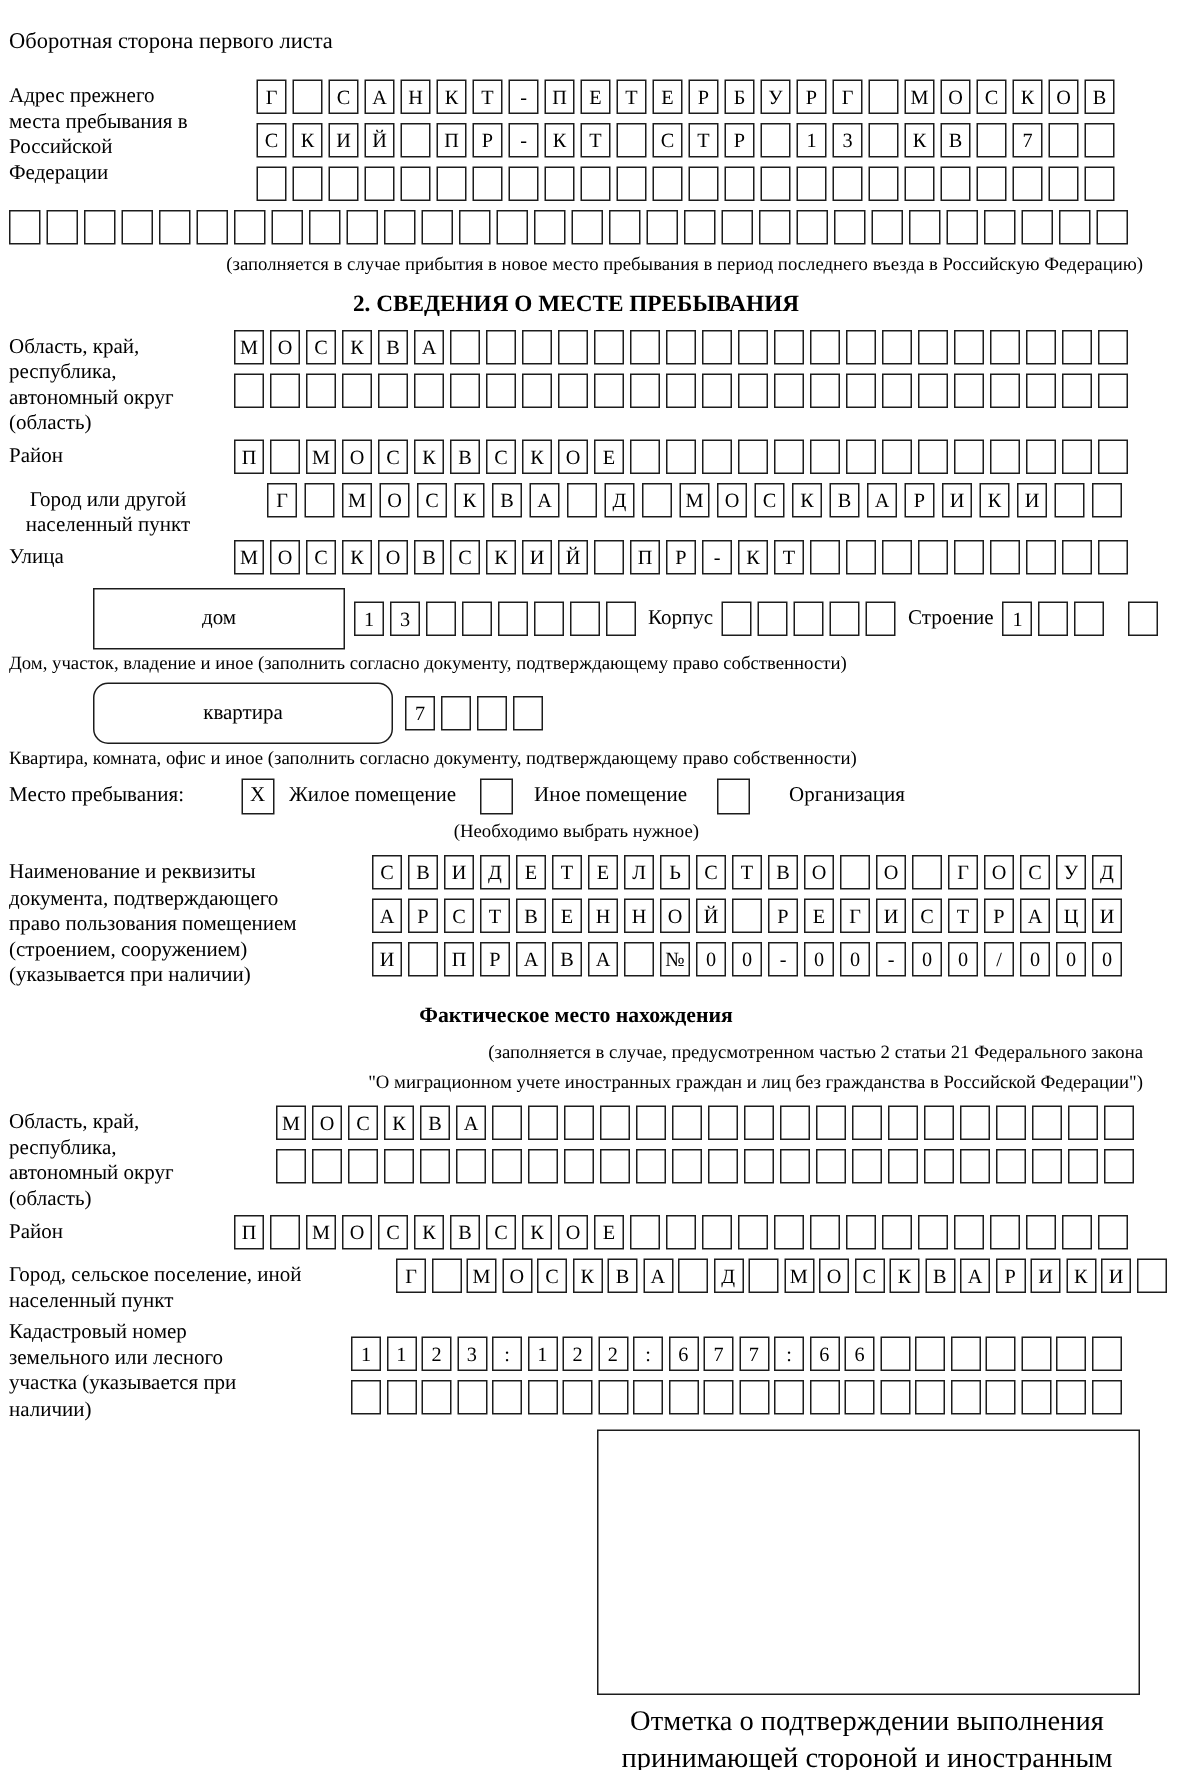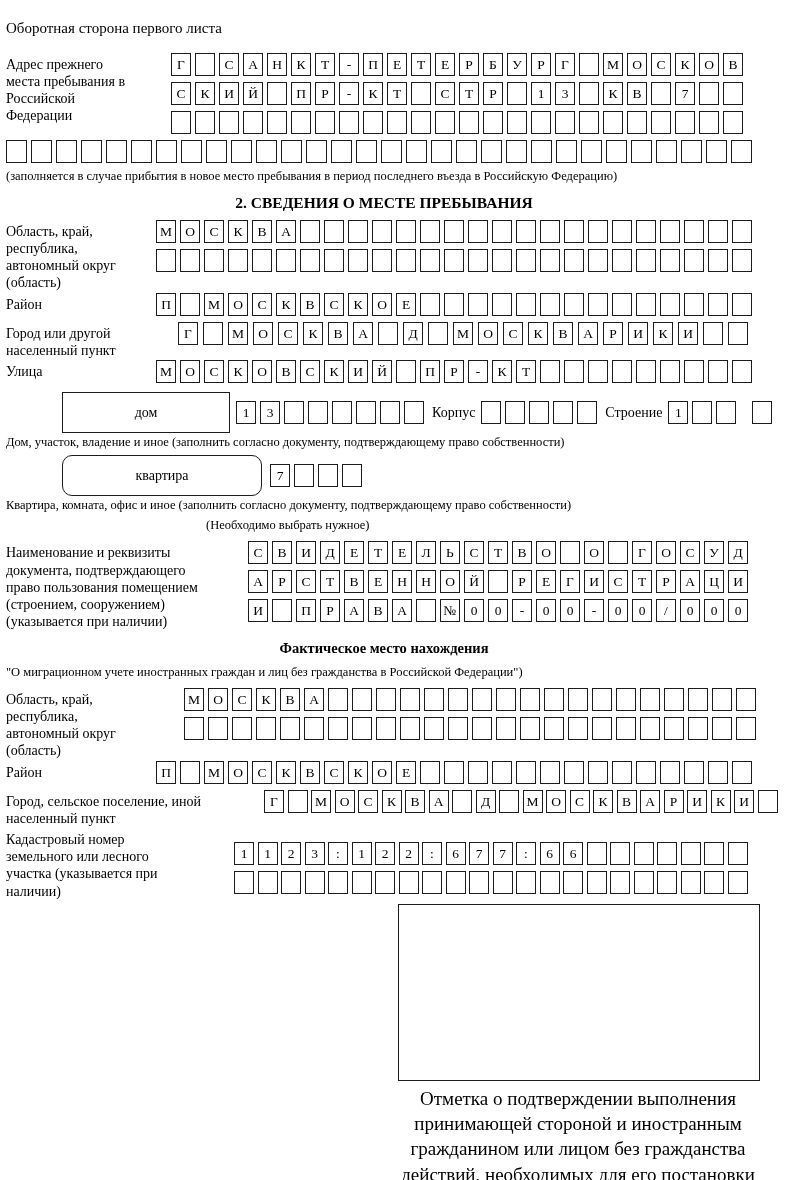--- a/index.html
+++ b/index.html
@@ -12,40 +12,40 @@
   .header-note { text-align:left; font-size:15px; margin:16px 6px 16px 0; }
 
   .frow { display:flex; align-items:flex-start; }
   .label {
     box-sizing:border-box; font-size:14px; line-height:1.22; padding-top:3px;
     flex:0 0 auto;
   }
   .wPrev  { width:165px; padding-right:35px; }
   .w150   { width:150px; }
   .wRegA  { width:150px; padding-right:28px; }
-  .wCityA { width:172px; padding-right:40px; }
+  .wCityA { width:172px; padding-right:40px;text-align:center; }
   .wRegB  { width:178px; padding-right:35px; }
   .wCity  { width:228px; padding-right:22px; }
   .wKad   { width:228px; padding-right:60px; }
   .wDoc   { width:242px; padding-right:47px; }
 
   .cellrow { display:flex; margin-bottom:6px; flex:0 0 auto; }
   .cell {
     box-sizing:border-box; flex:0 0 auto;
     width:20px; height:23px; margin-right:4px;
     border:1.7px solid #1c1c1c;
     display:flex; align-items:center; justify-content:center;
     font-size:13.5px; line-height:1;
   }
   .p25  .cell { margin-right:5px; }
   .p235 .cell { margin-right:3.5px; }
   .full .cell { width:21px; margin-right:4px; }
 
   .note { font-size:12.5px; }
-  .center { text-align:left; }
+  .center { text-align:right; }
   .note-main { margin:0 0 10px 0; }
   .sec-title { font-size:15.5px; font-weight:bold; text-align:center; margin:0 0 8px 0; }
   .sub-title { font-size:14.5px; font-weight:bold; text-align:center; margin:10px 0 8px 0; }
   .law-note { margin:0 0 5px 0; }
 
   .fieldbox {
     box-sizing:border-box; border:1.7px solid #1c1c1c; height:41px;
     display:flex; align-items:center; justify-content:center;
     font-size:14px; flex:0 0 auto;margin-left:28px;
   }
@@ -384,20 +384,29 @@
     <div class="fieldbox kv-box">квартира</div>
     <div class="cellrow" style="margin-bottom:0;">
         <span class="cell">7</span>
         <span class="cell"></span>
         <span class="cell"></span>
         <span class="cell"></span>
       </div>
   </div>
   <div class="note sub-note">Квартира, комната, офис и иное (заполнить согласно документу, подтверждающему право собственности)</div>
 
+  <div class="stay-row">
+    <span>Место пребывания:</span>
+    <span class="checkbox" style="margin-left:38px;">Х</span>
+    <span style="margin-left:10px;">Жилое помещение</span>
+    <span class="checkbox" style="margin-left:16px;"></span>
+    <span style="margin-left:14px;">Иное помещение</span>
+    <span class="checkbox" style="margin-left:20px;"></span>
+    <span style="margin-left:26px;">Организация</span>
+  </div>
   <div class="note center stay-note">(Необходимо выбрать нужное)</div>
 
   <div class="frow">
     <div class="label wDoc">Наименование и реквизиты документа, подтверждающего право пользования помещением (строением, сооружением) (указывается при наличии)</div>
     <div>
       <div class="cellrow">
           <span class="cell">С</span>
           <span class="cell">В</span>
           <span class="cell">И</span>
           <span class="cell">Д</span>
@@ -462,20 +471,21 @@
           <span class="cell">0</span>
           <span class="cell">/</span>
           <span class="cell">0</span>
           <span class="cell">0</span>
           <span class="cell">0</span>
         </div>
     </div>
   </div>
 
   <div class="sub-title">Фактическое место нахождения</div>
+  <div class="note center law-note">(заполняется в случае, предусмотренном частью 2 статьи 21 Федерального закона</div>
   <div class="note center" style="margin-bottom:8px;">"О миграционном учете иностранных граждан и лиц без гражданства в Российской Федерации")</div>
 
   <div class="frow" style="margin-bottom:2px;">
     <div class="label wRegB">Область, край, республика, автономный округ (область)</div>
     <div>
       <div class="cellrow">
           <span class="cell">М</span>
           <span class="cell">О</span>
           <span class="cell">С</span>
           <span class="cell">К</span>

